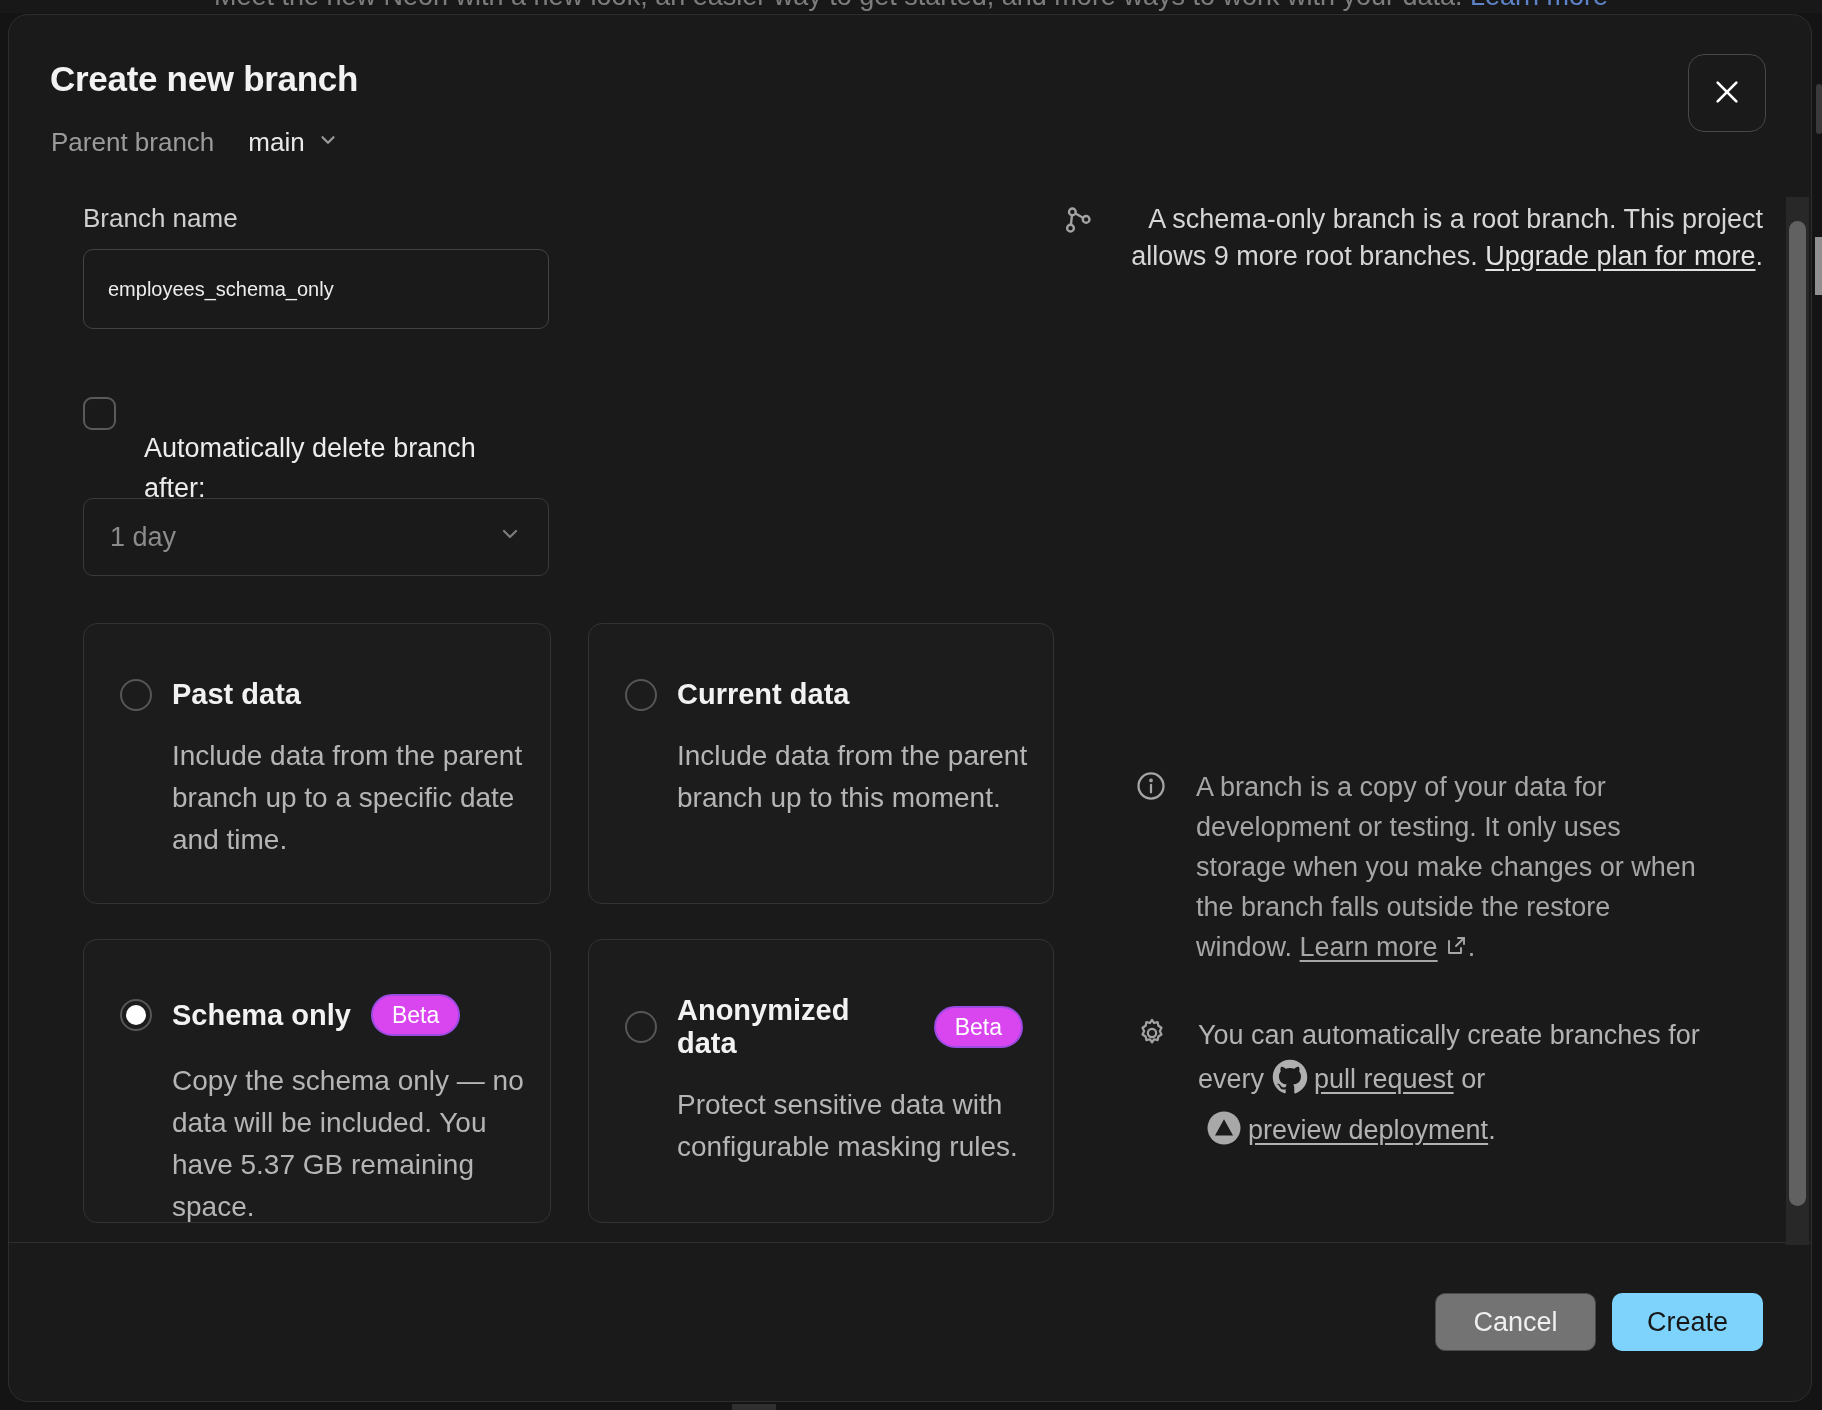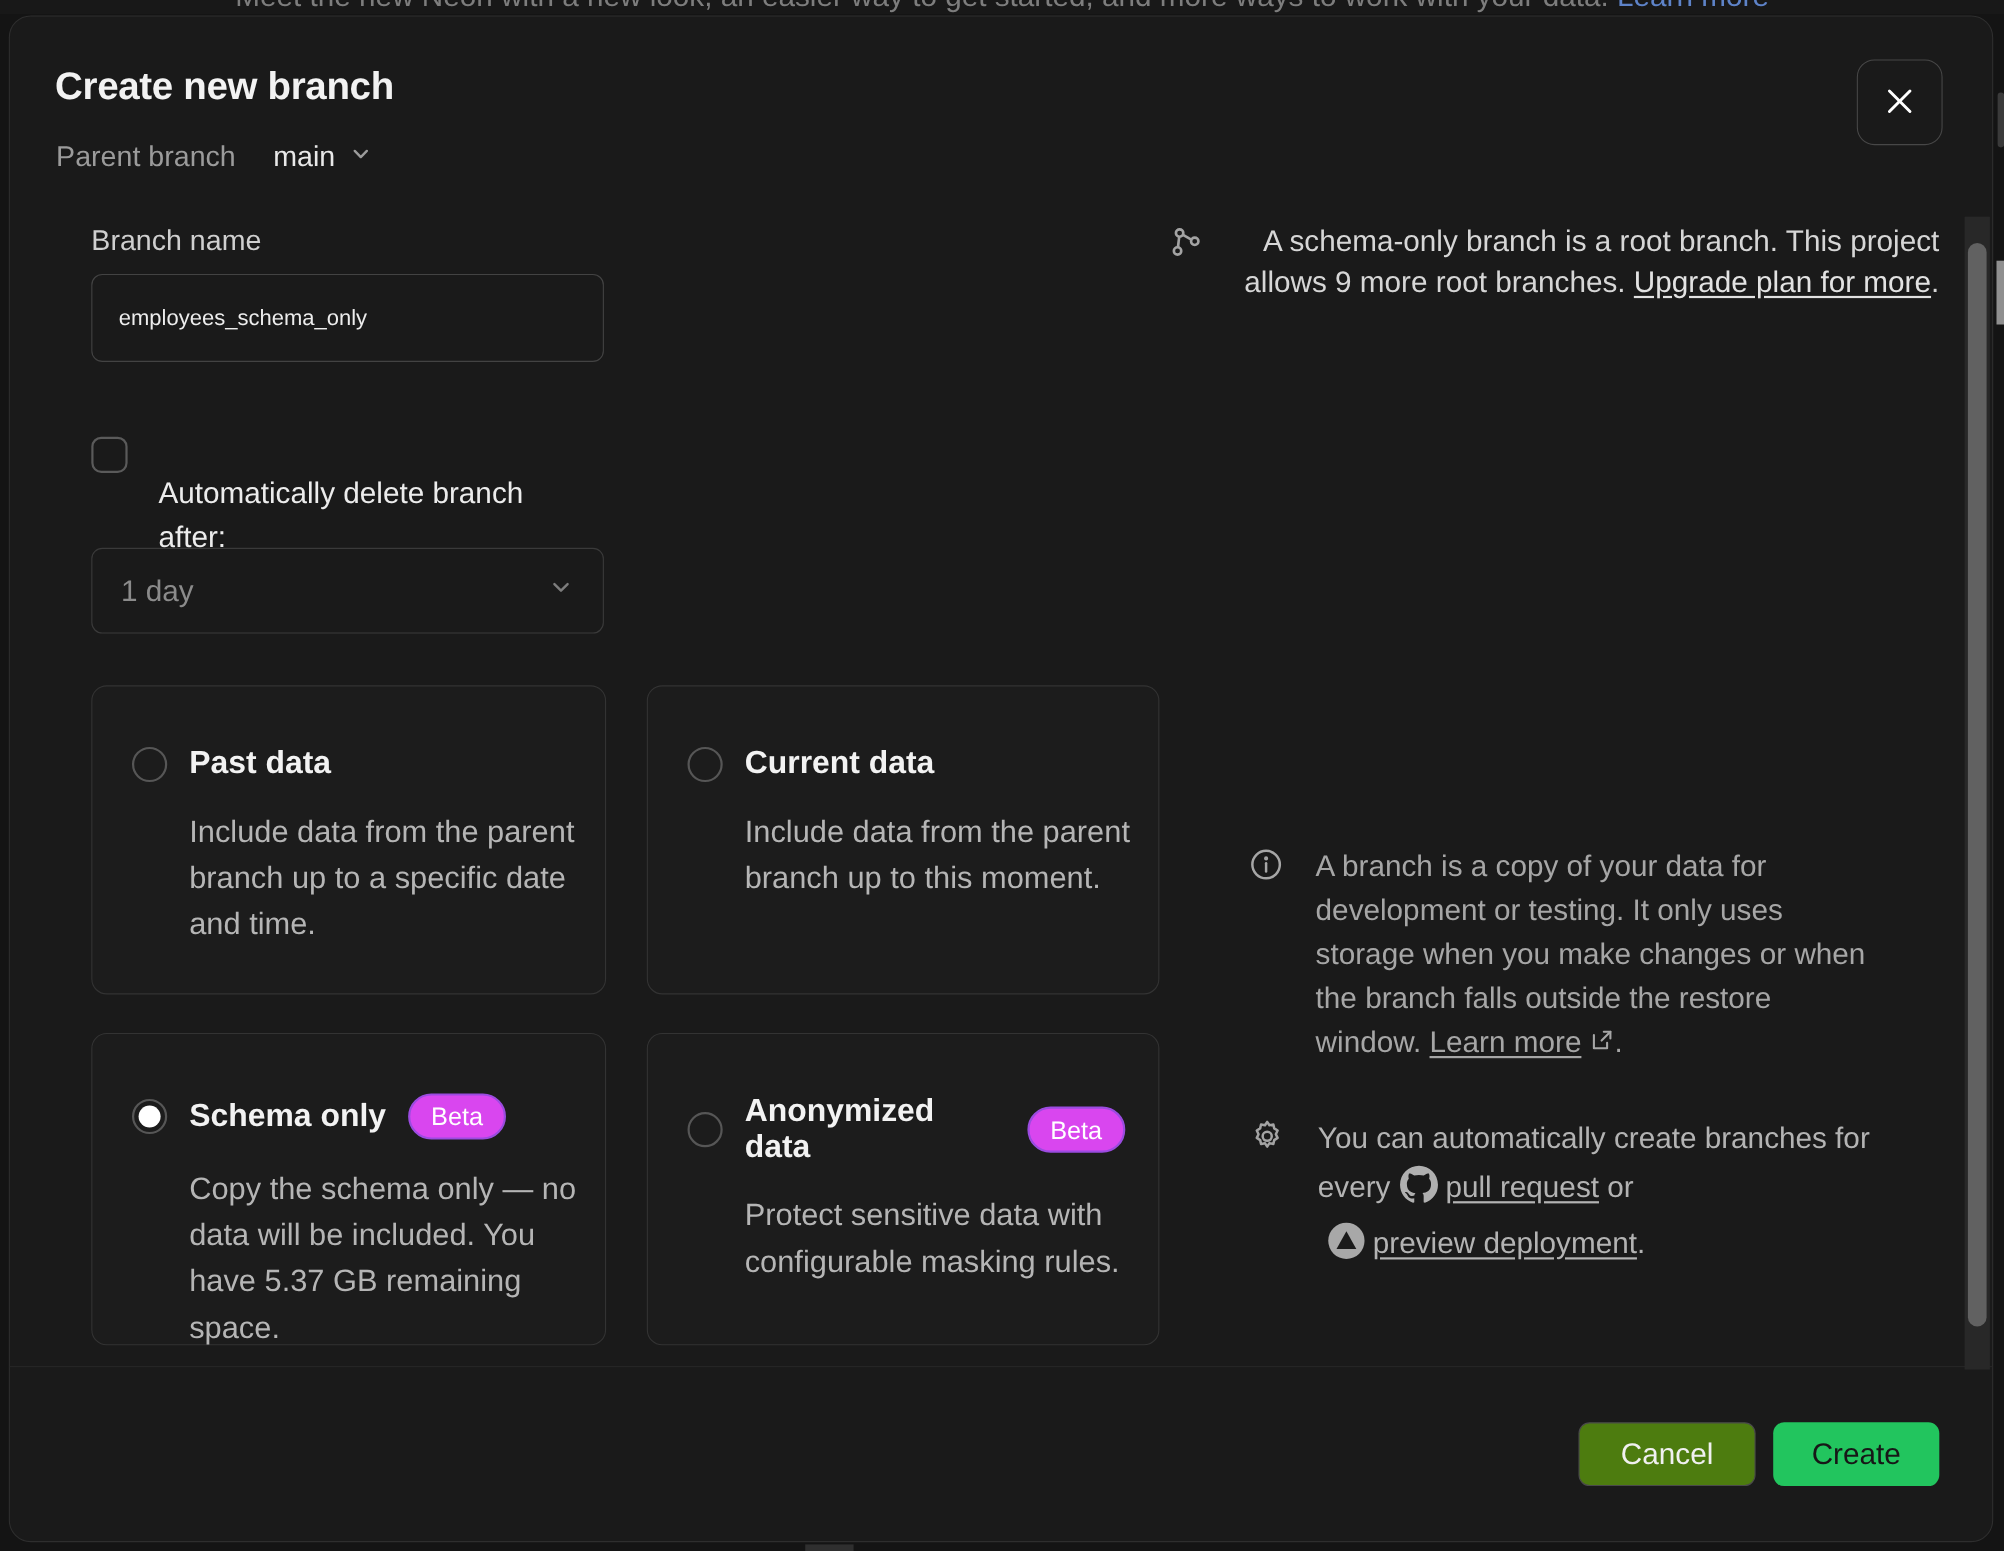--- a/index.html
+++ b/index.html
@@ -125,24 +125,24 @@
   
   .modal-footer {
     position:absolute; left:0; bottom:0; width:100%; height:159px;
     border-top:1px solid #2e2e2e;
     display:flex; align-items:center; justify-content:flex-end;
     gap:16px; padding-right:48px; border-radius:0 0 20px 20px;
   }
   .btn { height:58px; border-radius:10px; font-size:27px; cursor:pointer;
          font-family:"Liberation Sans","DejaVu Sans",sans-serif; }
   .btn-cancel {
-    width:161px; background:#4d7c0f; border:1px solid #4a4a4a; color:#f0f0f0;
+    width:161px; background:#737373; border:1px solid #4a4a4a; color:#f0f0f0;
   }
   .btn-create {
-    width:151px; background:#22c55e; border:none; color:#171717; font-weight:500;
+    width:151px; background:#7dd3fc; border:none; color:#171717; font-weight:500;
   }
 
   
   .scrollbar-track {
     position:absolute; left:1777px; top:182px; width:23px; height:1048px;
     background:#282828;
   }
   .scrollbar-thumb {
     position:absolute; left:3px; top:24px; width:17px; height:985px;
     background:#616161; border-radius:9px; cursor:grab;

